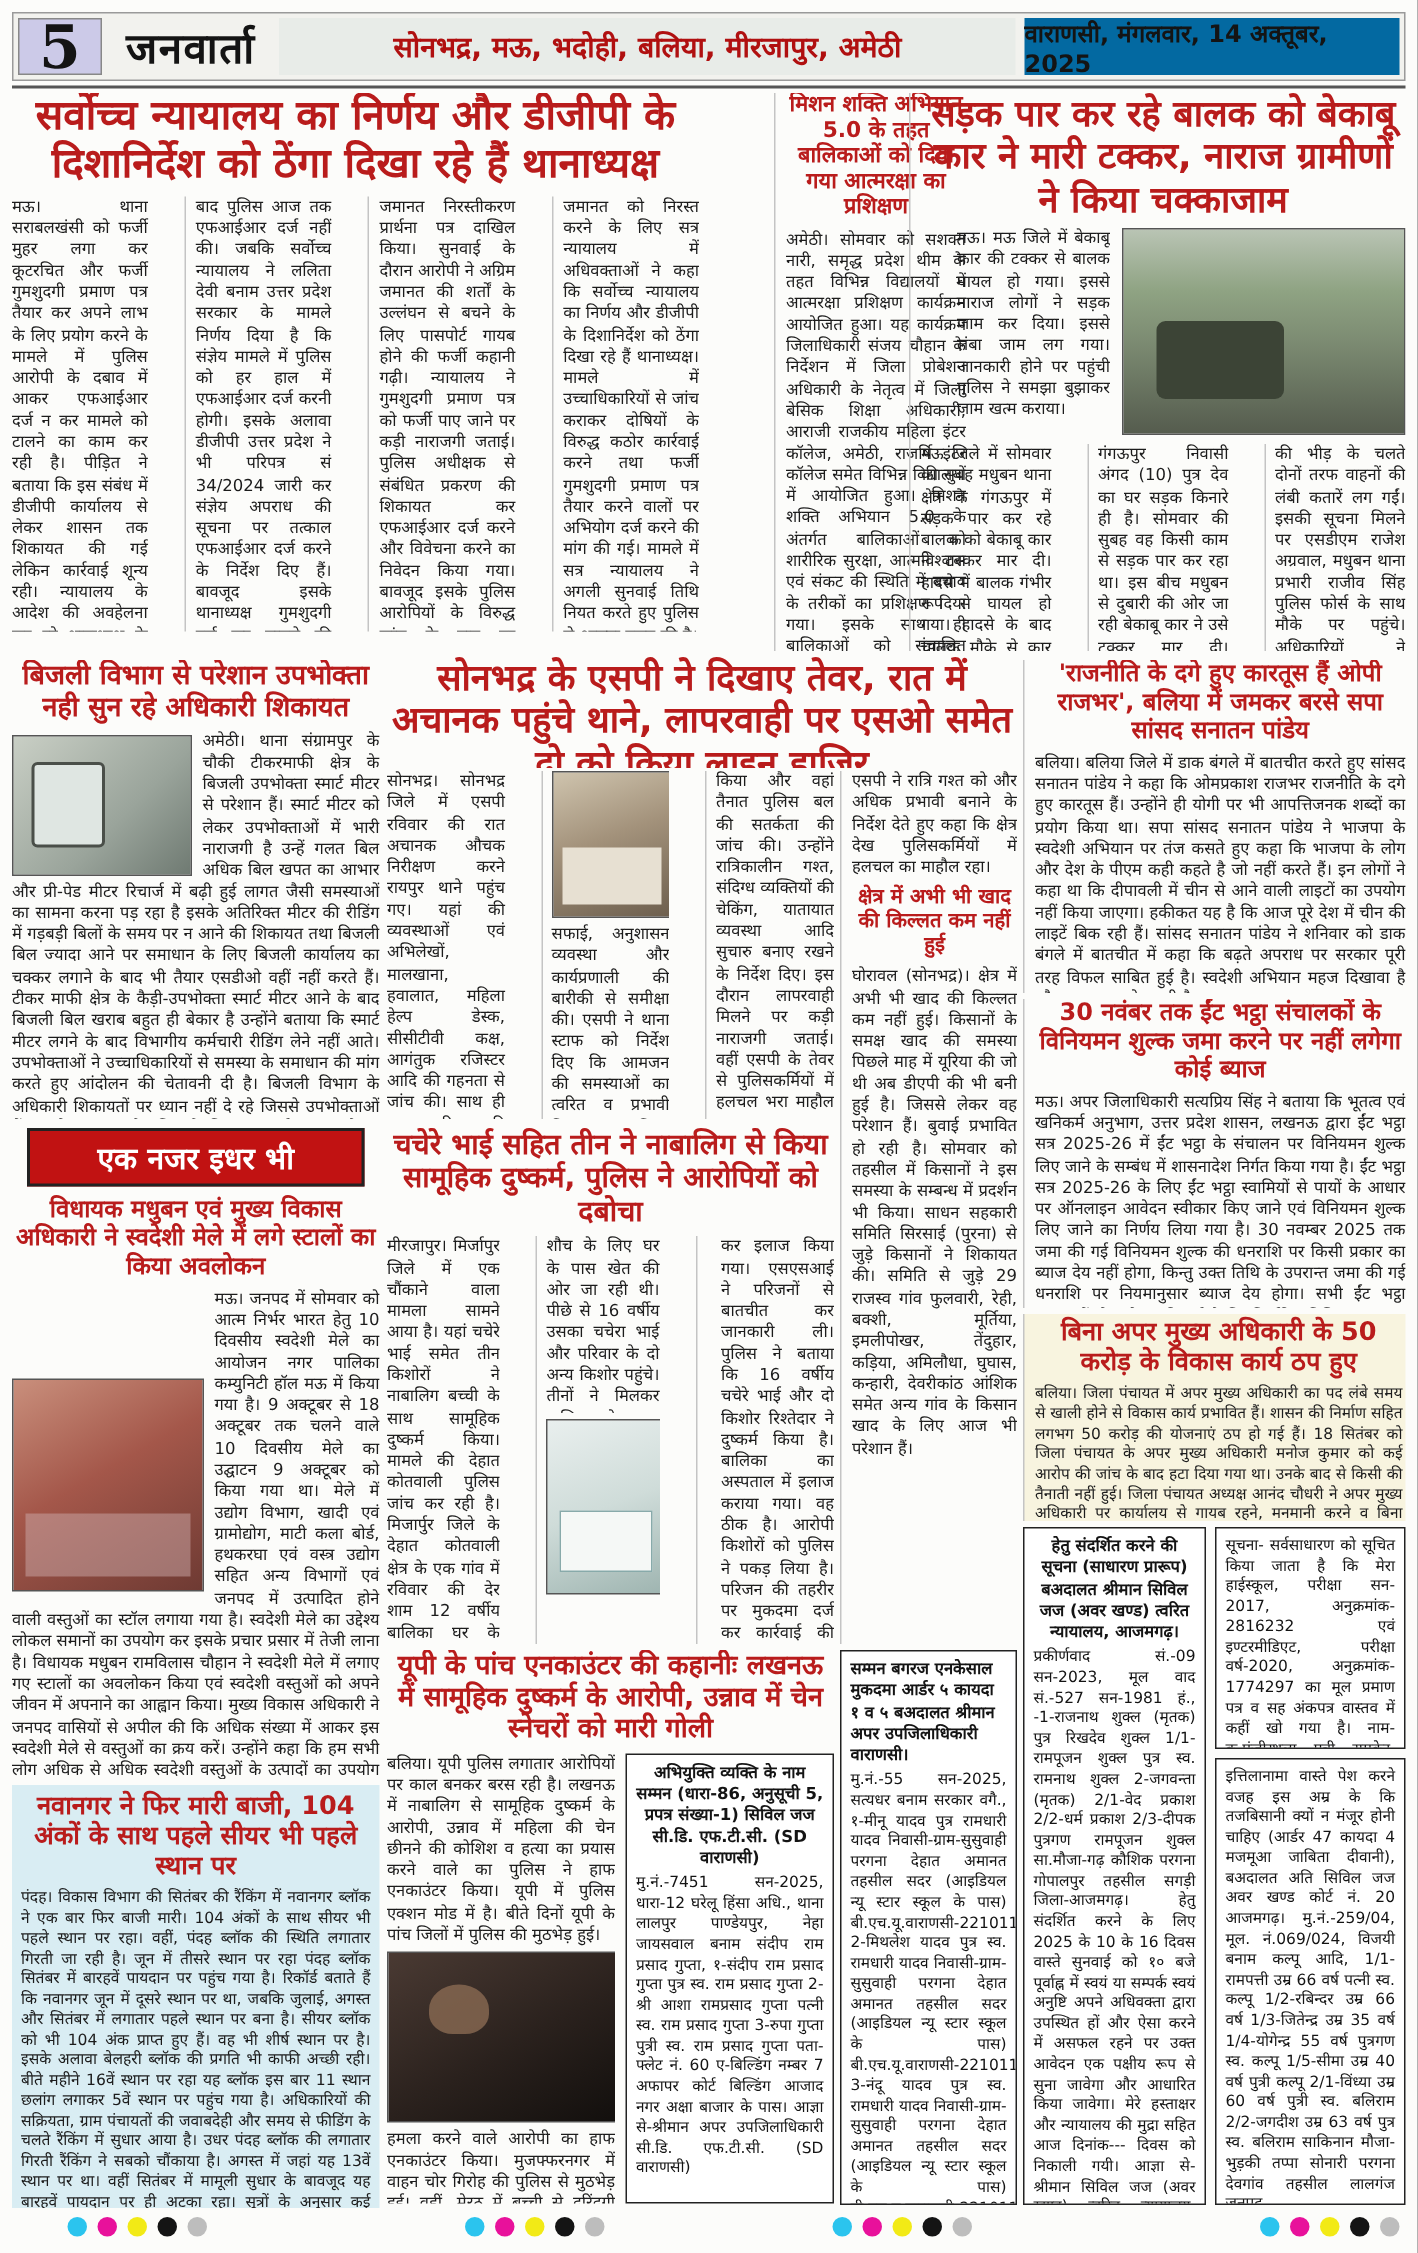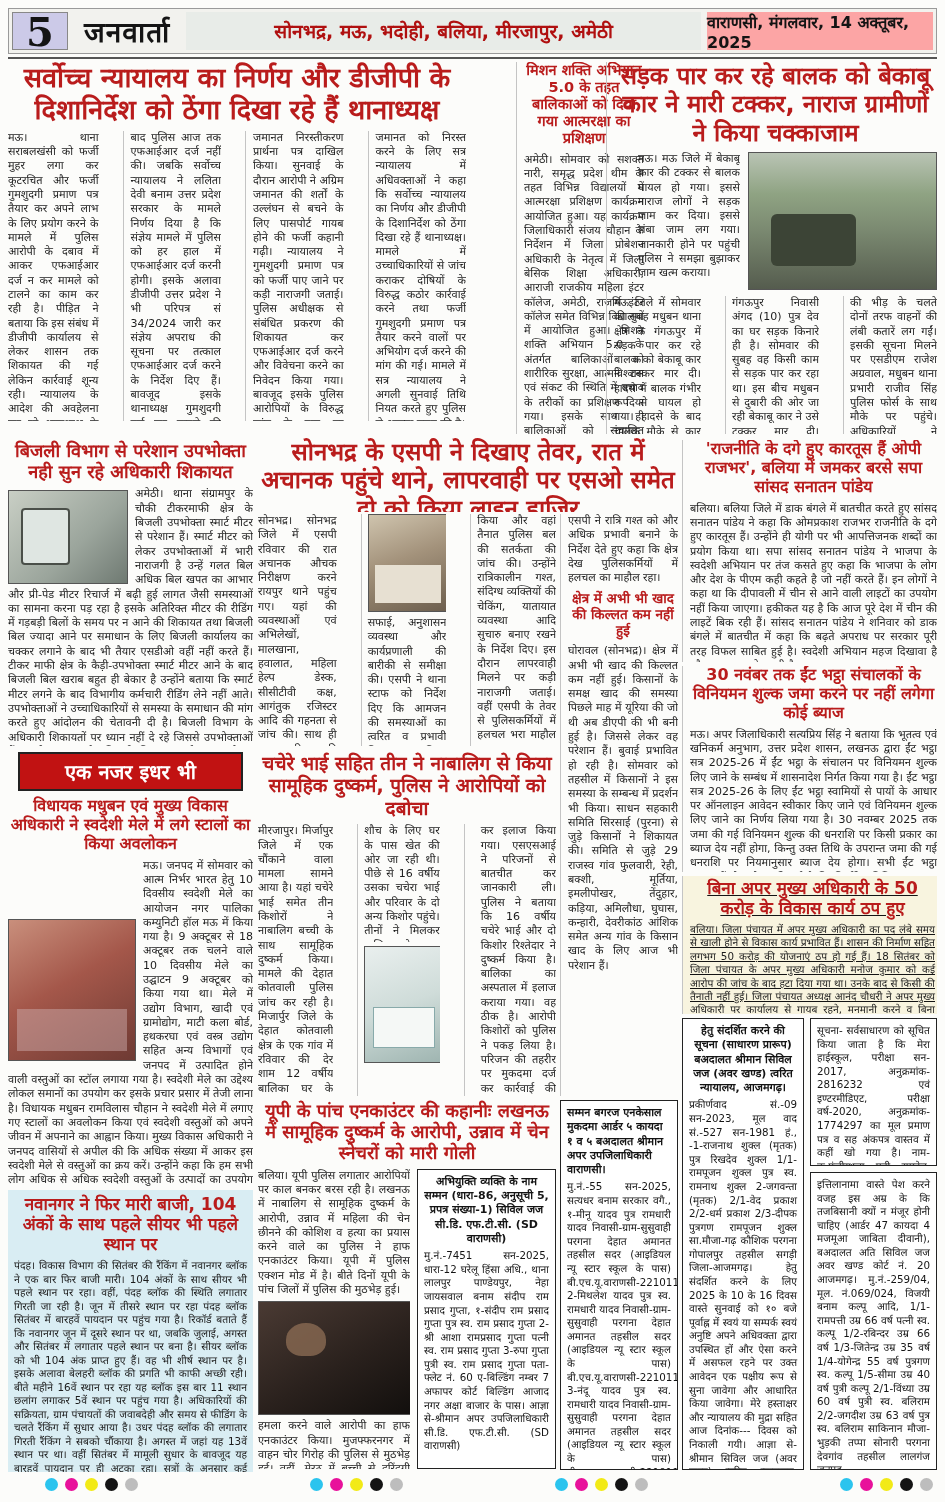--- a/index.html
+++ b/index.html
@@ -7,21 +7,21 @@
         font-family:"DejaVu Sans","Liberation Sans",sans-serif;color:#141414;
         outline:1px solid #777;overflow:hidden;}
   .abs{position:absolute;box-sizing:border-box;overflow:hidden;}
   
   .masthead{display:flex;align-items:stretch;gap:6px;border:1px solid #9a9a9a;background:#f2f2ee;padding:3px;}
   .pgnum{background:#cccae8;border:1px solid #888;width:54px;display:flex;align-items:center;justify-content:center;
          font-size:40px;font-weight:800;font-family:"DejaVu Serif","Liberation Serif",serif;}
   .paper{display:flex;align-items:center;justify-content:center;font-size:28px;font-weight:800;padding:0 10px;letter-spacing:1px;}
   .regions{flex:1;background:#e8ece8;display:flex;align-items:center;justify-content:center;
            color:#b01010;font-weight:800;font-size:19px;}
-  .dateline{width:226px;background:#fca5a5;display:flex;align-items:center;justify-content:center;
+  .dateline{width:250px;background:#0369a1;display:flex;align-items:center;justify-content:center;
             font-weight:800;font-size:16px;}
   .mast-rule{position:absolute;left:8px;top:57px;width:929px;height:0;border-top:2px solid #555;}
   
   .hl{font-weight:800;text-align:center;line-height:1.18;margin:0 0 5px 0;color:#b91c1c;}
   .hl-xl{font-size:27px;}
   .hl-lg{font-size:24px;}
   .hl-md{font-size:18px;}
   .hl-s{font-size:16px;}
   .hl-xs{font-size:13.5px;}
   
@@ -130,21 +130,21 @@
   <div class="abs vsep" style="left:682px;top:440px;width:255px;height:222px;padding-left:7px;">
     <div class="hl hl-s">'राजनीति के दगे हुए कारतूस हैं ओपी राजभर', बलिया में जमकर बरसे सपा सांसद सनातन पांडेय</div>
     <div class="bd">बलिया। बलिया जिले में डाक बंगले में बातचीत करते हुए सांसद सनातन पांडेय ने कहा कि ओमप्रकाश राजभर राजनीति के दगे हुए कारतूस हैं। उन्होंने ही योगी पर भी आपत्तिजनक शब्दों का प्रयोग किया था। सपा सांसद सनातन पांडेय ने भाजपा के स्वदेशी अभियान पर तंज कसते हुए कहा कि भाजपा के लोग और देश के पीएम कही कहते है जो नहीं करते हैं। इन लोगों ने कहा था कि दीपावली में चीन से आने वाली लाइटों का उपयोग नहीं किया जाएगा। हकीकत यह है कि आज पूरे देश में चीन की लाइटें बिक रही हैं। सांसद सनातन पांडेय ने शनिवार को डाक बंगले में बातचीत में कहा कि बढ़ते अपराध पर सरकार पूरी तरह विफल साबित हुई है। स्वदेशी अभियान महज दिखावा है और जनता सब देख रही है।</div>
   </div>
 
   <div class="abs vsep" style="left:682px;top:666px;width:255px;height:206px;padding-left:7px;">
     <div class="hl hl-s">30 नवंबर तक ईंट भट्ठा संचालकों के विनियमन शुल्क जमा करने पर नहीं लगेगा कोई ब्याज</div>
     <div class="bd">मऊ। अपर जिलाधिकारी सत्यप्रिय सिंह ने बताया कि भूतत्व एवं खनिकर्म अनुभाग, उत्तर प्रदेश शासन, लखनऊ द्वारा ईंट भट्ठा सत्र 2025-26 में ईंट भट्ठा के संचालन पर विनियमन शुल्क लिए जाने के सम्बंध में शासनादेश निर्गत किया गया है। ईंट भट्ठा सत्र 2025-26 के लिए ईंट भट्ठा स्वामियों से पायों के आधार पर ऑनलाइन आवेदन स्वीकार किए जाने एवं विनियमन शुल्क लिए जाने का निर्णय लिया गया है। 30 नवम्बर 2025 तक जमा की गई विनियमन शुल्क की धनराशि पर किसी प्रकार का ब्याज देय नहीं होगा, किन्तु उक्त तिथि के उपरान्त जमा की गई धनराशि पर नियमानुसार ब्याज देय होगा। सभी ईंट भट्ठा संचालकों से अपेक्षा की गई है कि निर्धारित तिथि तक शुल्क जमा कर योजना का लाभ उठाएं।</div>
   </div>
 
-  <div class="abs vsep tint-yellow" style="left:682px;top:876px;width:255px;height:138px;padding:2px 2px 2px 7px;text-decoration:underline;">
+  <div class="abs vsep tint-yellow" style="left:682px;top:876px;width:255px;height:138px;padding:2px 2px 2px 7px;">
     <div class="hl hl-md" style="font-size:17px;">बिना अपर मुख्य अधिकारी के 50 करोड़ के विकास कार्य ठप हुए</div>
     <div class="bd" style="font-size:10.3px;">बलिया। जिला पंचायत में अपर मुख्य अधिकारी का पद लंबे समय से खाली होने से विकास कार्य प्रभावित हैं। शासन की निर्माण सहित लगभग 50 करोड़ की योजनाएं ठप हो गई हैं। 18 सितंबर को जिला पंचायत के अपर मुख्य अधिकारी मनोज कुमार को कई आरोप की जांच के बाद हटा दिया गया था। उनके बाद से किसी की तैनाती नहीं हुई। जिला पंचायत अध्यक्ष आनंद चौधरी ने अपर मुख्य अधिकारी पर कार्यालय से गायब रहने, मनमानी करने व बिना संज्ञान के टेंडर निकालने का आरोप लगाया था। शासन की तरफ से इसकी जांच भी कराई गई। इसके बाद अपर मुख्य अधिकारी मनोज कुमार को लखनऊ संबद्ध कर दिया गया।</div>
   </div>
 
   <div class="abs" style="left:8px;top:752px;width:245px;height:434px;">
     <div class="banner">एक नजर इधर भी</div>
     <div class="hl hl-s">विधायक मधुबन एवं मुख्य विकास अधिकारी ने स्वदेशी मेले में लगे स्टालों का किया अवलोकन</div>
     <div class="bd" style="height:330px;">
       <div class="photo ph-mela" style="float:left;width:126px;height:140px;margin:60px 7px 3px 0;"></div>
       <span>मऊ। जनपद में सोमवार को आत्म निर्भर भारत हेतु 10 दिवसीय स्वदेशी मेले का आयोजन नगर पालिका कम्युनिटी हॉल मऊ में किया गया है। 9 अक्टूबर से 18 अक्टूबर तक चलने वाले 10 दिवसीय मेले का उद्घाटन 9 अक्टूबर को किया गया था। मेले में उद्योग विभाग, खादी एवं ग्रामोद्योग, माटी कला बोर्ड, हथकरघा एवं वस्त्र उद्योग सहित अन्य विभागों एवं जनपद में उत्पादित होने वाली वस्तुओं का स्टॉल लगाया गया है। स्वदेशी मेले का उद्देश्य लोकल समानों का उपयोग कर इसके प्रचार प्रसार में तेजी लाना है। विधायक मधुबन रामविलास चौहान ने स्वदेशी मेले में लगाए गए स्टालों का अवलोकन किया एवं स्वदेशी वस्तुओं को अपने जीवन में अपनाने का आह्वान किया। मुख्य विकास अधिकारी ने जनपद वासियों से अपील की कि अधिक संख्या में आकर इस स्वदेशी मेले से वस्तुओं का क्रय करें। उन्होंने कहा कि हम सभी लोग अधिक से अधिक स्वदेशी वस्तुओं के उत्पादों का उपयोग करें एवं अपने आस-पास के लोगों को भी प्रेरित करें। इसका भी उपयोग करें। जिस देश को आत्मनिर्भर बनाने में सहयोग मिल सके।</span>

